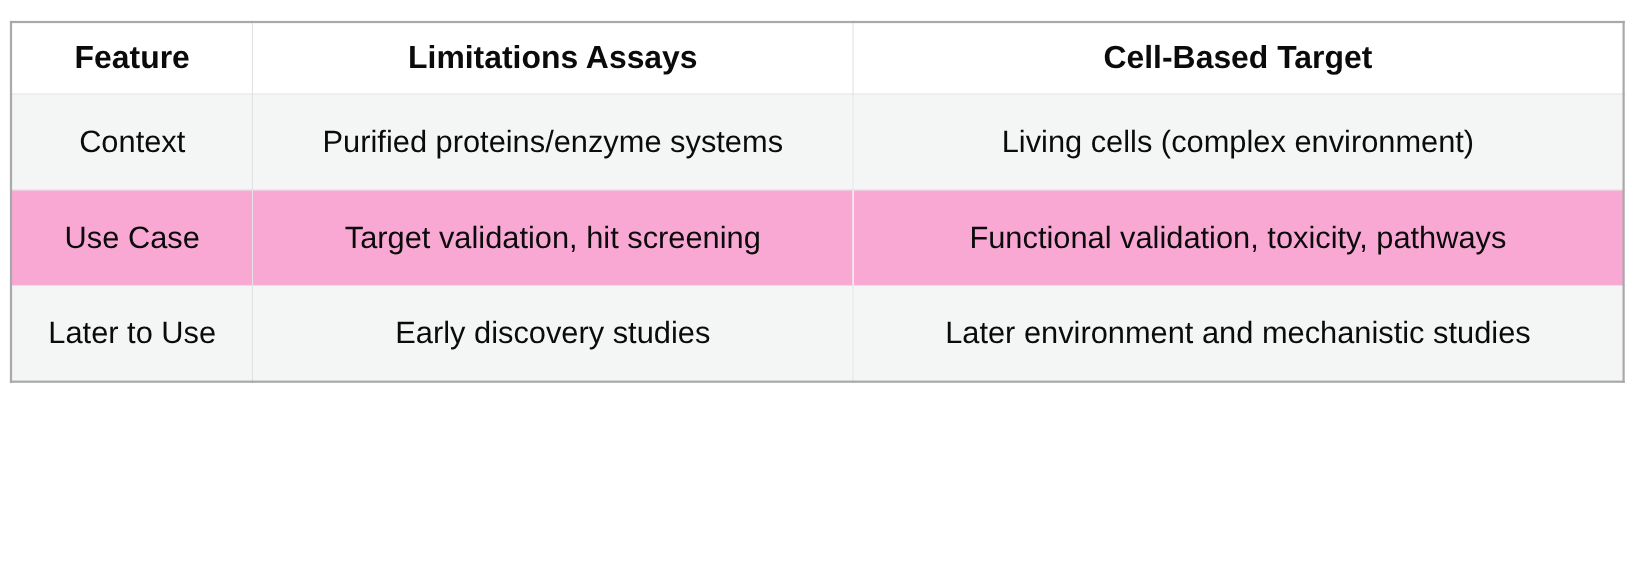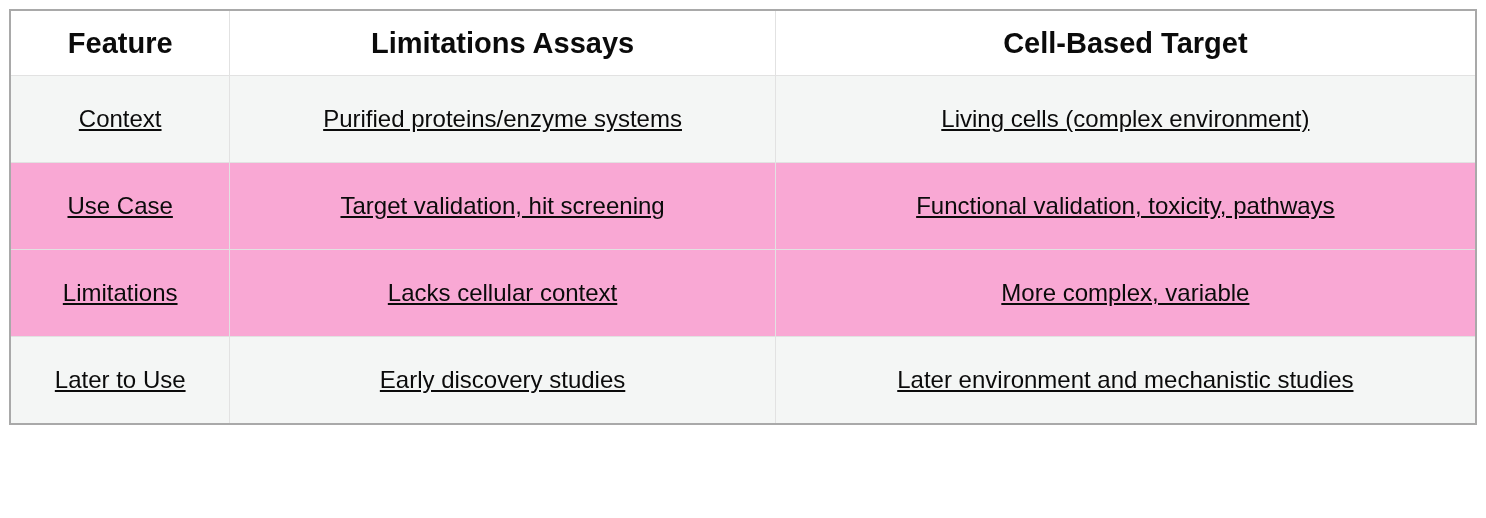--- a/index.html
+++ b/index.html
@@ -12,21 +12,21 @@
     position: relative;
     width: 1486px;
     height: 518px;
     background: #ffffff;
     box-sizing: border-box;
     overflow: hidden;
   }
   table.comparison {
     position: absolute;
     left: 9px;
-    top: 9px;
+    top: 19px;
     width: 1468px;
     border-collapse: collapse;
     table-layout: fixed;
     background: #ffffff;
     border: 2px solid #a9a9a9;
     color: #0b0b0b;
   }
   col.c-feature     { width: 15.0%; }
   col.c-biochemical { width: 37.2%; }
   col.c-cellbased   { width: 47.8%; }
@@ -39,23 +39,22 @@
     white-space: nowrap;
   }
   thead th {
     height: 64px;
     font-size: 29px;
     font-weight: bold;
     background: #ffffff;
   }
   tbody td {
     height: 86px;
-    font-size: 24px;
+    font-size: 28px;
     font-weight: normal;
-    text-decoration: underline;
   }
   tbody tr.shaded { background: #f4f6f5; }
   tbody tr.plain  { background: #f9a8d4; }
 </style>
 </head>
 <body>
 
 <div class="canvas">
   <table class="comparison">
     <colgroup>
@@ -74,25 +73,20 @@
       <tr class="shaded">
         <td>Context</td>
         <td>Purified proteins/enzyme systems</td>
         <td>Living cells (complex environment)</td>
       </tr>
       <tr class="plain">
         <td>Use Case</td>
         <td>Target validation, hit screening</td>
         <td>Functional validation, toxicity, pathways</td>
       </tr>
-      <tr class="plain">
-        <td>Limitations</td>
-        <td>Lacks cellular context</td>
-        <td>More complex, variable</td>
-      </tr>
       <tr class="shaded">
         <td>Later to Use</td>
         <td>Early discovery studies</td>
         <td>Later environment and mechanistic studies</td>
       </tr>
     </tbody>
   </table>
 </div>
 
 </body></html>

